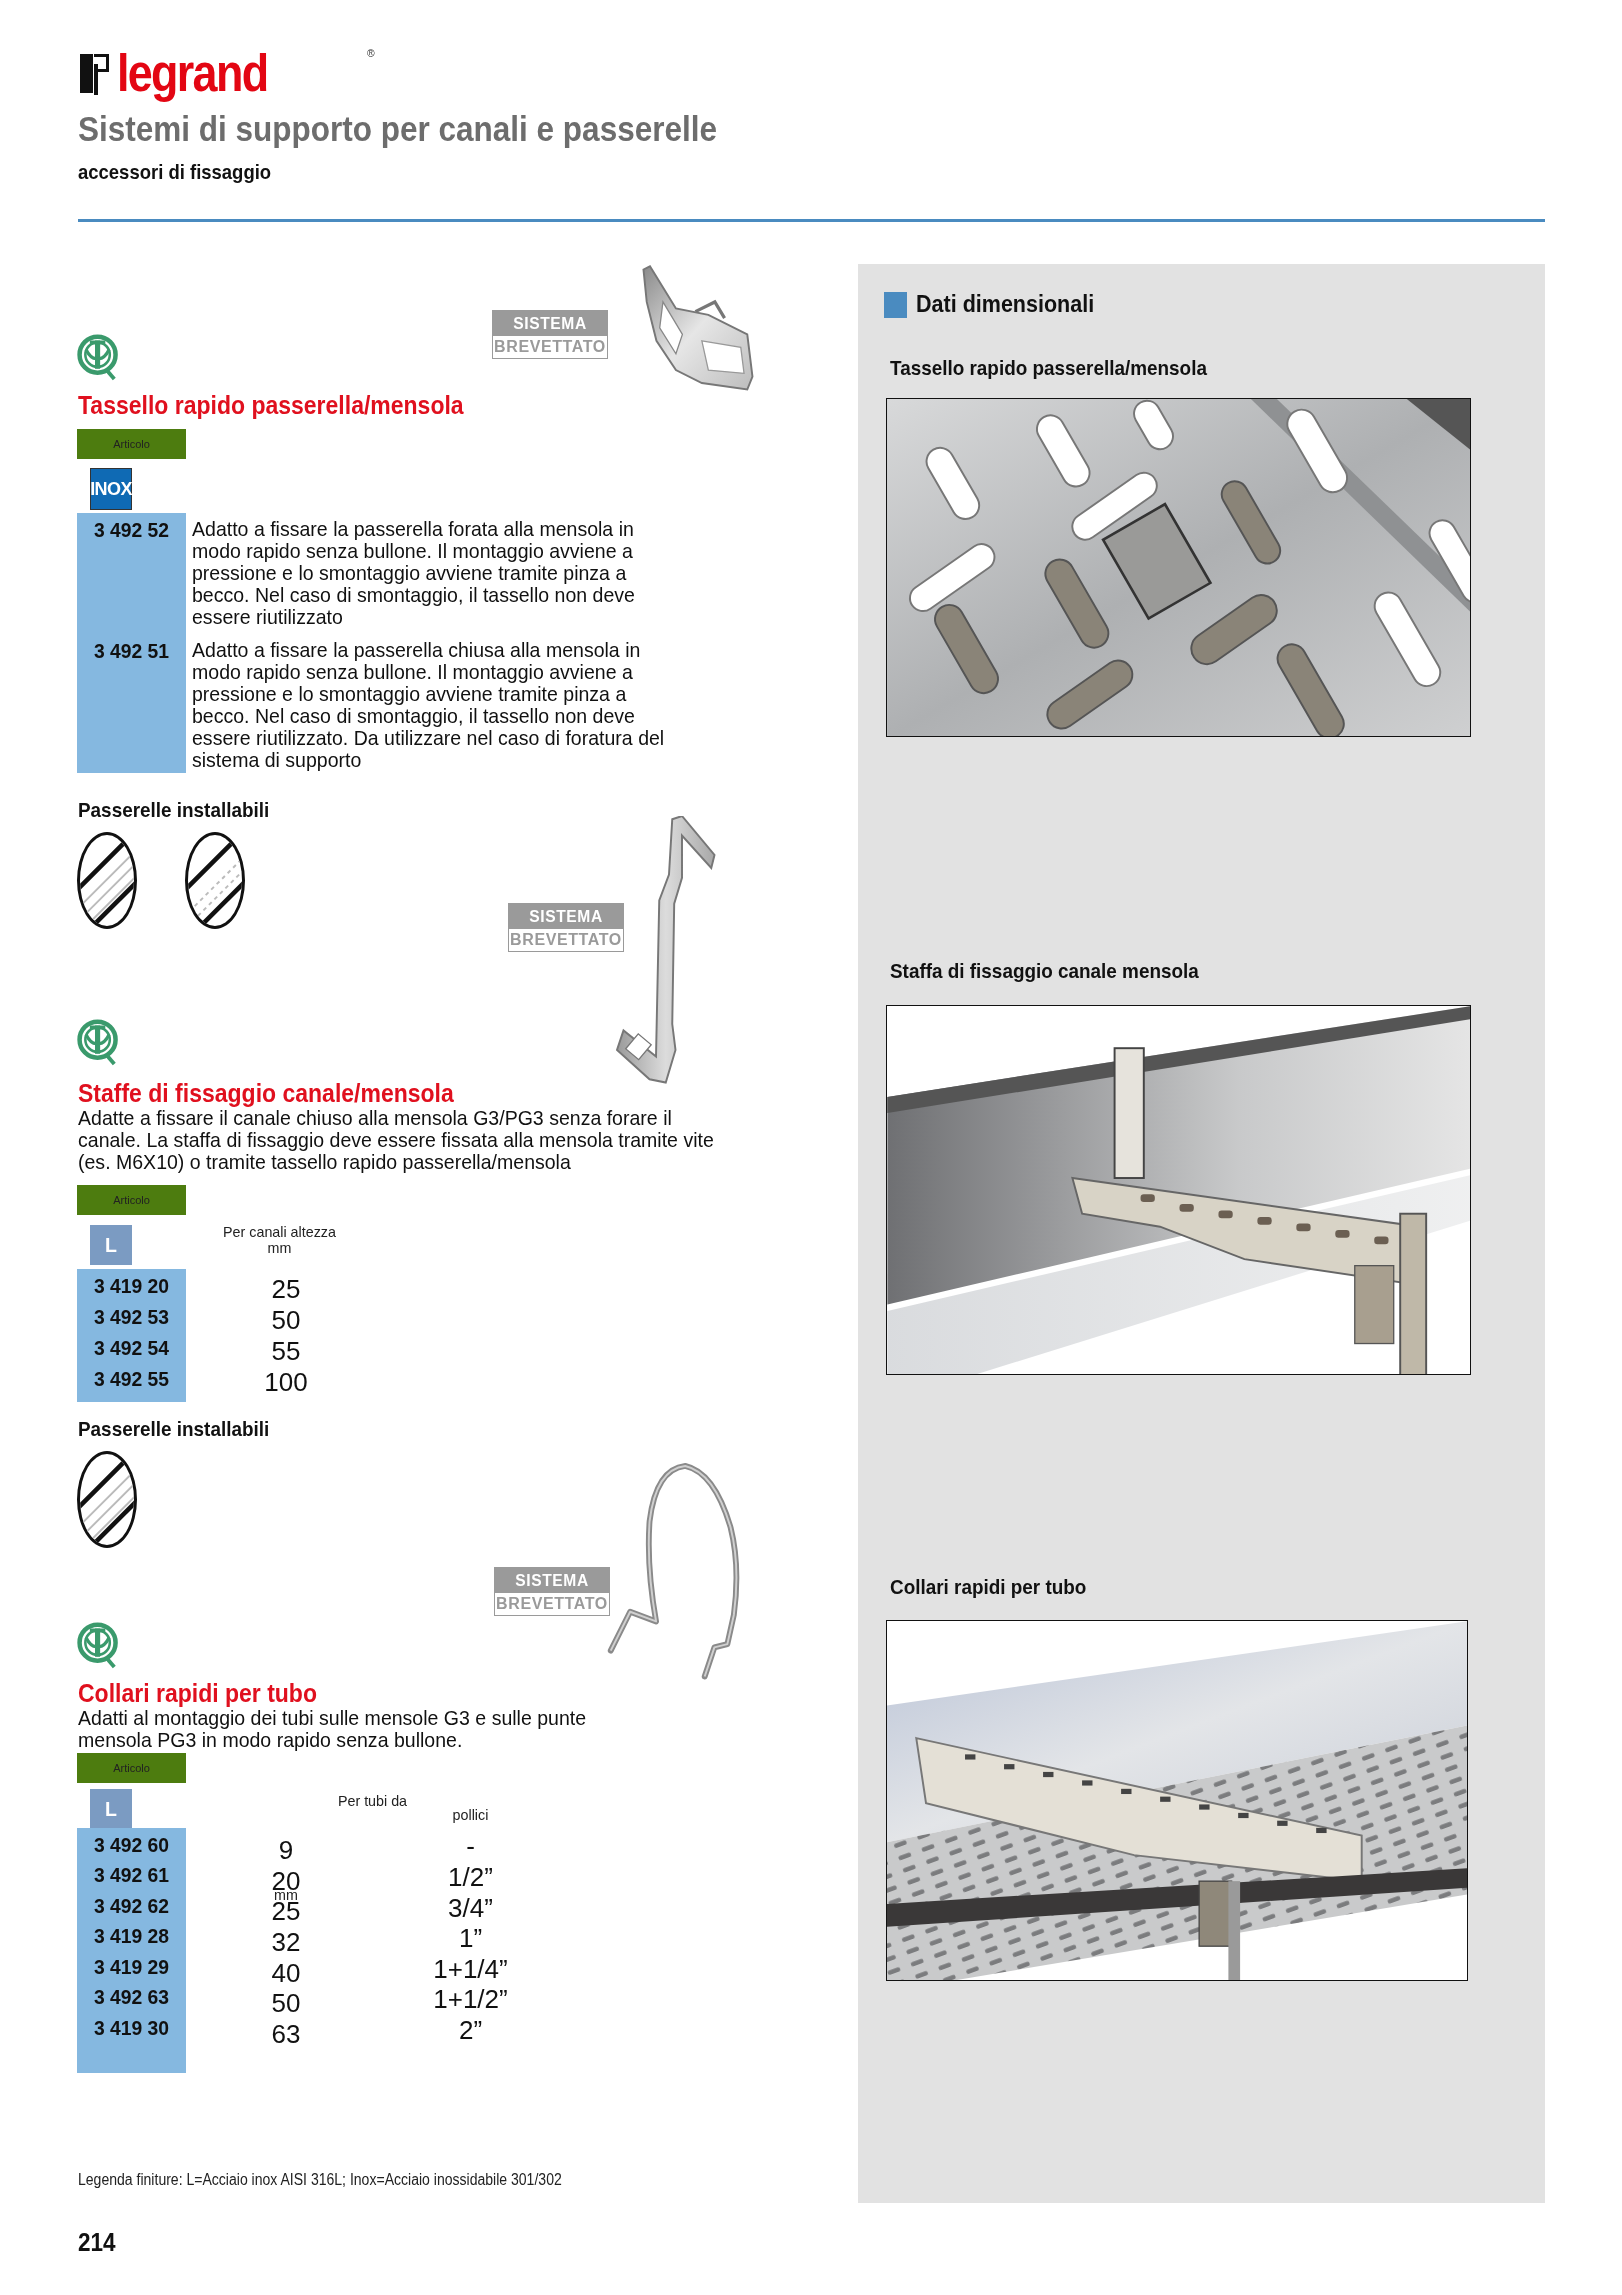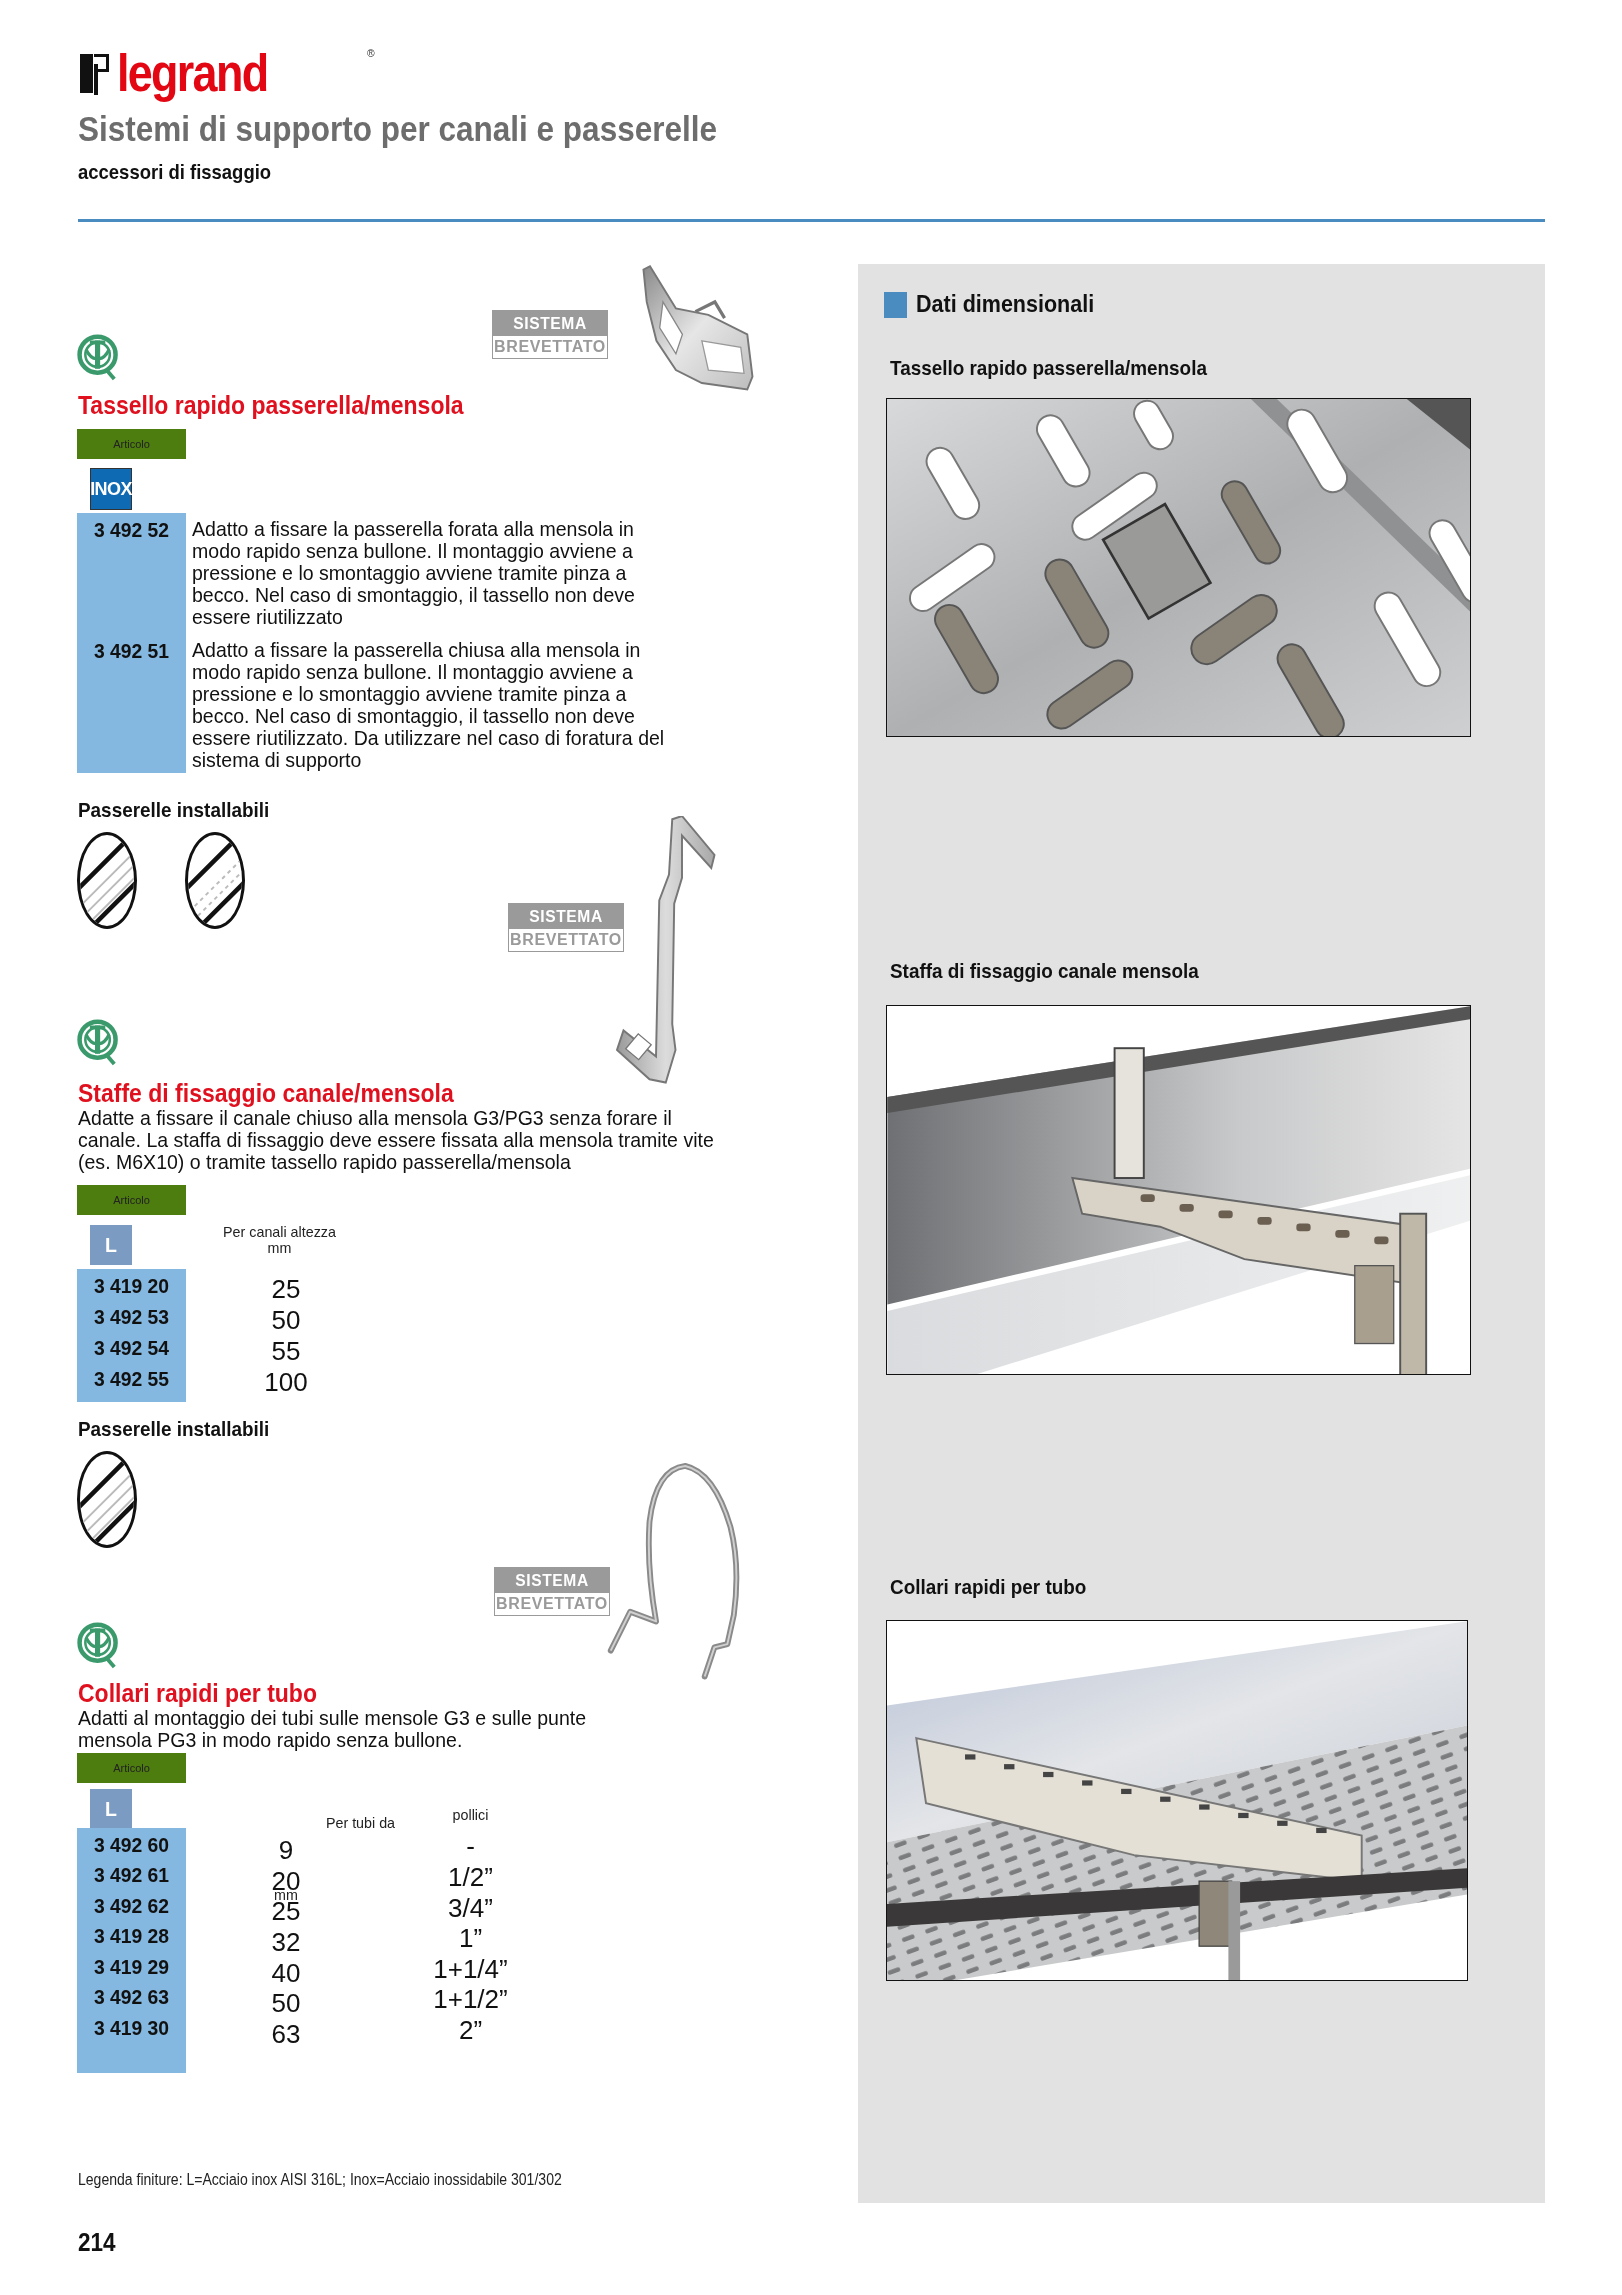--- a/index.html
+++ b/index.html
@@ -177,21 +177,21 @@
   <circle cx="32" cy="32" r="19" fill="none" stroke="#3a9a6c" stroke-width="4"></circle>
   <rect x="28" y="10" width="8" height="44" fill="#3a9a6c"></rect>
   <rect x="20" y="10" width="24" height="6" fill="#3a9a6c"></rect>
   <path d="M14 24 Q22 40 32 38 Q42 40 50 24" fill="none" stroke="#3a9a6c" stroke-width="5"></path>
   <path d="M46 56 L58 70" stroke="#3a9a6c" stroke-width="6"></path>
 </svg>
 <div class="abs sec-title" style="left:78px; top:1679px;">Collari rapidi per tubo</div>
 <div class="abs desc" style="left:78px; top:1707px; width:624px;">Adatti al montaggio dei tubi sulle mensole G3 e sulle punte mensola PG3 in modo rapido senza bullone.</div>
 <div class="abs articolo" style="top:1753px;">Articolo</div>
 <div class="abs badge-l" style="left:90px; top:1789px;">L</div>
-<div class="abs colhead" style="left:302px; top:1794px; width:117px;margin-top:22px;">Per tubi da</div>
+<div class="abs colhead" style="left:314px; top:1794px; width:117px;">Per tubi da</div>
 <div class="abs colhead" style="left:247px; top:1888px; width:78px;">mm</div>
 <div class="abs colhead" style="left:422px; top:1808px; width:97px;">pollici</div>
 <div class="abs codecol" style="top:1828px; height:245px;"></div>
 <div id="s3rows">
     <div class="abs code" style="left: 77px; top: 1833px;">3 492 60</div>
     <div class="abs cell" style="left: 247px; top: 1835px; width: 78px;">9</div>
     <div class="abs cell" style="left: 422px; top: 1831px; width: 97px;">-</div>
     <div class="abs code" style="left: 77px; top: 1863px;">3 492 61</div>
     <div class="abs cell" style="left: 247px; top: 1866px; width: 78px;">20</div>
     <div class="abs cell" style="left: 422px; top: 1862px; width: 97px;">1/2”</div>

